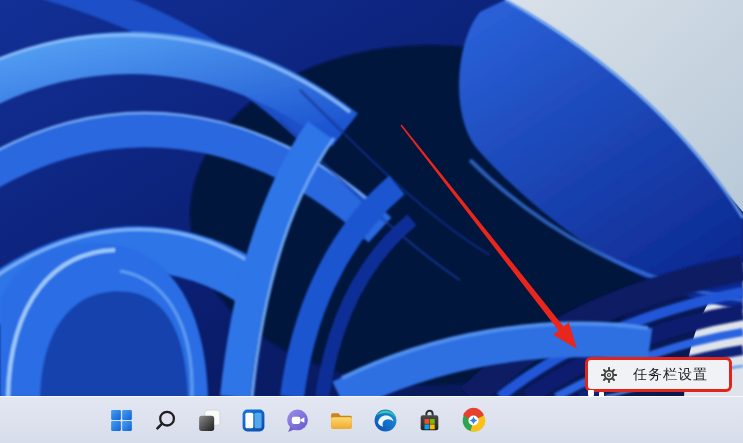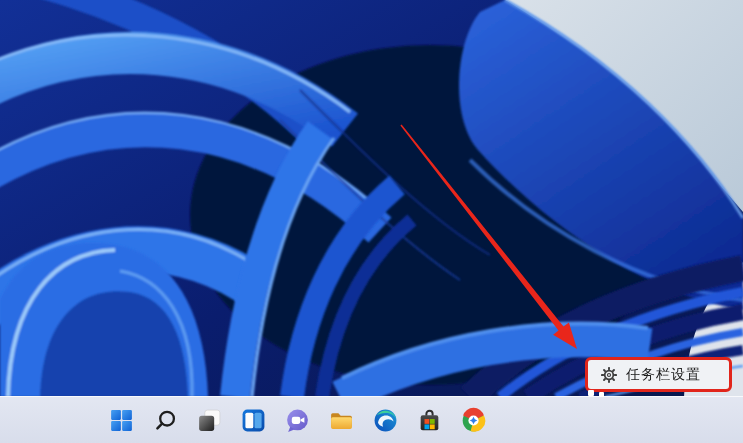--- a/index.html
+++ b/index.html
@@ -29,21 +29,21 @@
   .arrow-overlay{position:absolute;inset:0;z-index:4;pointer-events:none;}
   
   .context-menu{
     position:absolute;left:585px;top:357px;width:147px;height:35px;z-index:5;
     box-sizing:border-box;border:3px solid #e1251b;border-radius:6px;
     background:#f0f2f5;
     display:flex;align-items:center;
   }
   .menu-item{
     flex:1;height:100%;display:flex;align-items:center;
-    padding-left:13px;gap:9px;cursor:pointer;border-radius:6px;
+    padding-left:13px;gap:16px;cursor:pointer;border-radius:6px;
   }
   .menu-item-label{
     font-size:14px;color:#1b1b1b;letter-spacing:1px;white-space:nowrap;
   }
   .artifact{position:absolute;background:#fff;z-index:6;border-radius:1px;}
   .a1{left:588px;top:390px;width:6px;height:6px;}
   .a2{left:599px;top:392px;width:5px;height:5px;}
 </style>
 </head>
 <body>

